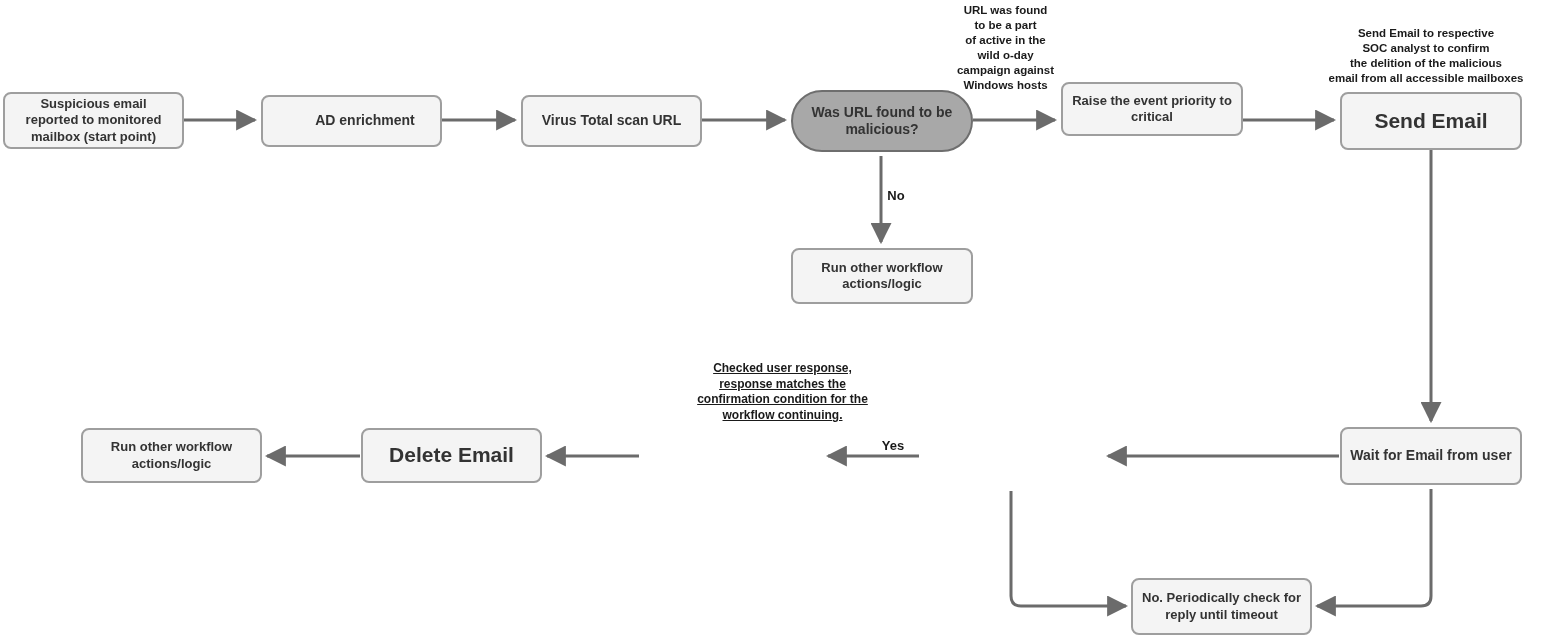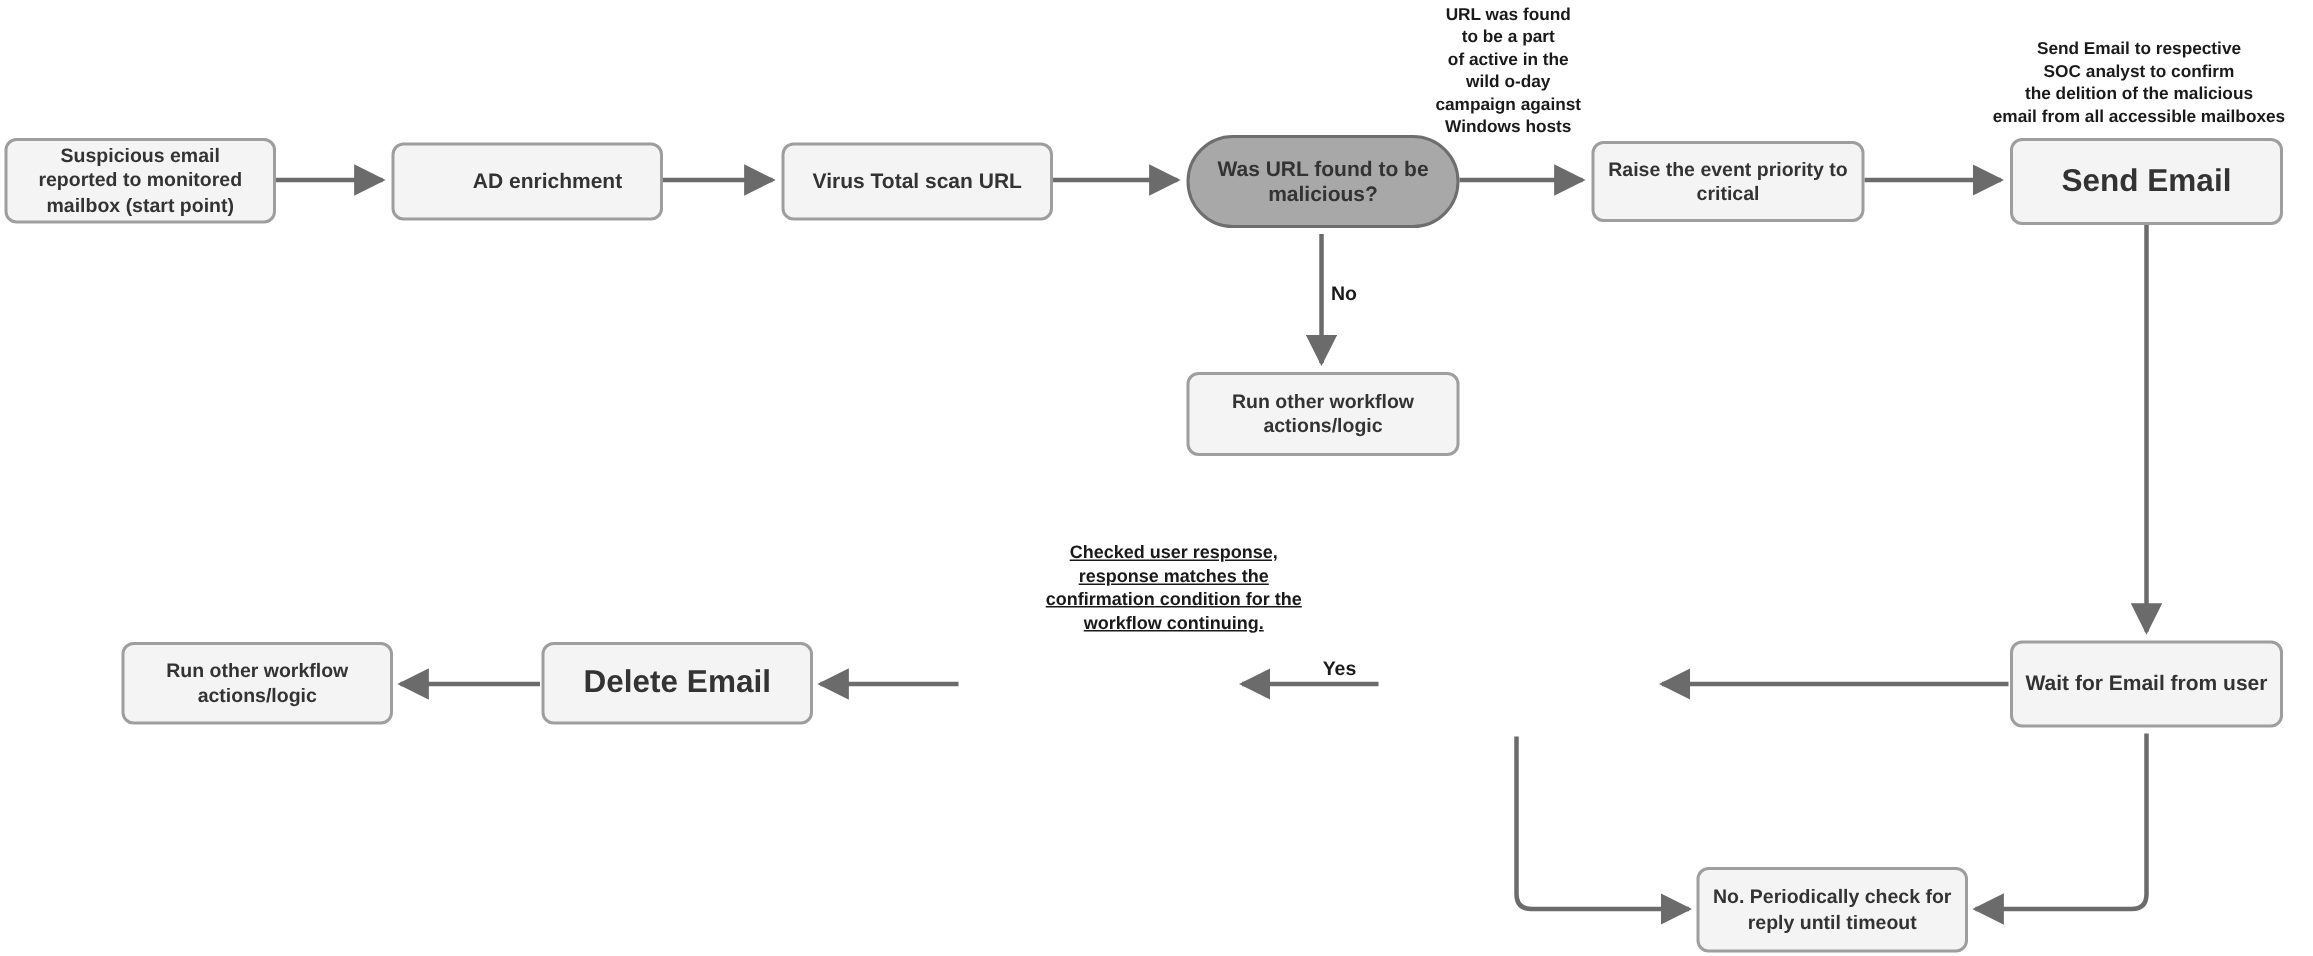--- a/index.html
+++ b/index.html
@@ -130,21 +130,21 @@
 
   <div class="node process fs-14" style="left:521px; top:95px; width:181px; height:52px;">
     <span class="node-label">Virus Total scan URL</span>
   </div>
 
   <div class="node decision fs-14" style="left:791px; top:90px; width:182px; height:62px;">
     <span class="node-label">Was URL found to be
 malicious?</span>
   </div>
 
-  <div class="node process fs-13" style="left:1061px; top:94px; width:182px; height:54px;">
+  <div class="node process fs-13" style="left:1061px; top:82px; width:182px; height:54px;">
     <span class="node-label">Raise the event priority to
 critical</span>
   </div>
 
   <div class="node process fs-21" style="left:1340px; top:92px; width:182px; height:58px;">
     <span class="node-label">Send Email</span>
   </div>
 
   <div class="node process fs-13" style="left:791px; top:248px; width:182px; height:56px;">
     <span class="node-label">Run other workflow

